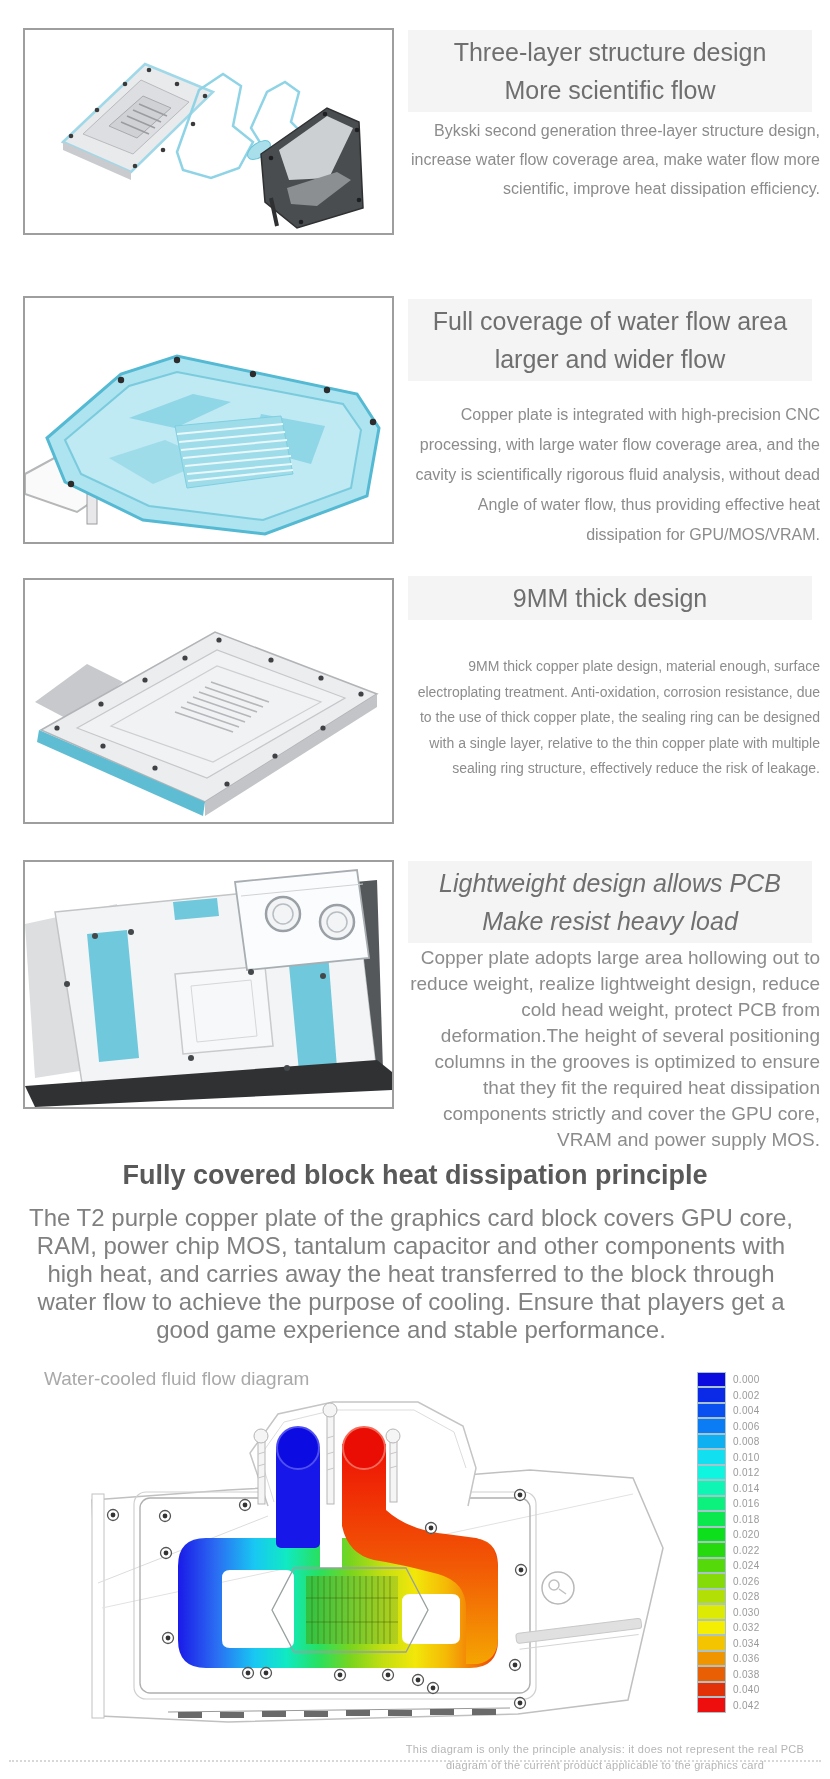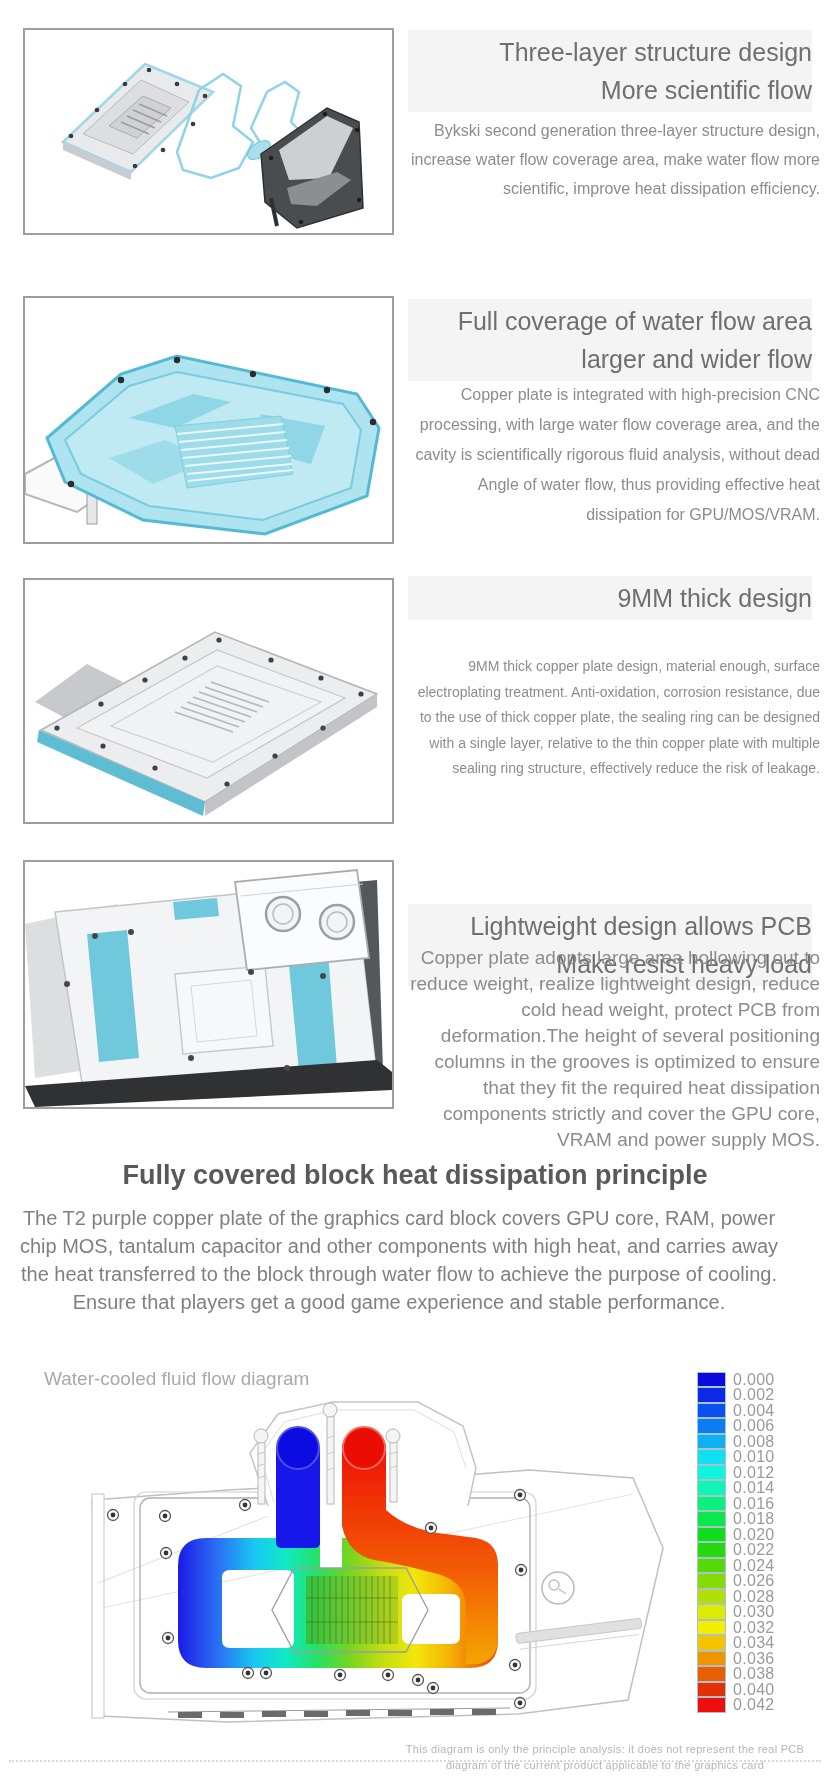--- a/index.html
+++ b/index.html
@@ -9,45 +9,45 @@
   
   .img-frame{position:absolute;left:23px;width:367px;border:2px solid #9e9e9e;background:#ffffff;
              box-sizing:content-box;overflow:hidden;}
   .img-frame svg{display:block;width:100%;height:100%;}
   #frame1{top:28px;height:203px;}
   #frame2{top:296px;height:244px;}
   #frame3{top:578px;height:242px;}
   #frame4{top:860px;height:245px;}
 
   
-  .head-box{position:absolute;left:408px;width:404px;background:#f4f4f4;text-align:right;
+  .head-box{position:absolute;left:408px;width:404px;background:#f4f4f4;text-align:center;
             color:#6f6f6f;font-size:25px;line-height:38px;font-weight:400;padding:3px 0;}
-  #head1{top:30px;} #head2{top:299px;} #head3{top:576px;} #head4{top:904px;}
+  #head1{top:30px;} #head2{top:299px;} #head3{top:576px;} #head4{top:861px;font-style:italic;}
 
   .body-text{position:absolute;left:408px;width:412px;color:#8c8c8c;text-align:right;}
   #body1{top:116px;font-size:16px;line-height:29px;}
-  #body2{top:380px;font-size:16px;line-height:30px;}
+  #body2{top:400px;font-size:16px;line-height:30px;}
   #body3{top:654px;font-size:14px;line-height:25.5px;}
   #body4{top:945px;font-size:19px;line-height:26px;}
 
   
   #principle-title{position:absolute;left:0;top:1160px;width:830px;text-align:center;
                    font-size:27px;font-weight:bold;color:#595959;}
-  #principle-body{position:absolute;left:8px;top:1204px;width:782px;text-align:center;
-                  font-size:20px;line-height:28px;color:#808080;}
+  #principle-body{position:absolute;left:20px;top:1204px;width:782px;text-align:center;
+                  font-size:24px;line-height:28px;color:#808080;}
 
   
   #fluid-label{position:absolute;left:44px;top:1368px;font-size:19px;color:#a9a9a9;}
   #fluid-svg{position:absolute;left:78px;top:1398px;width:592px;height:332px;}
 
   
   #legend{position:absolute;left:697px;top:1372px;}
   .legend-row{display:flex;align-items:center;height:15.5px;}
   .legend-swatch{width:29px;height:15.5px;border:1px solid #a9c2cc;margin-top:-1px;box-sizing:border-box;}
-  .legend-label{margin-left:7px;font-size:16px;color:#9a9a9a;letter-spacing:0.3px;}
+  .legend-label{margin-left:7px;font-size:10px;color:#9a9a9a;letter-spacing:0.3px;}
 
   
   #footer{position:absolute;left:405px;top:1727px;width:400px;text-align:center;
           font-size:11px;line-height:16px;color:#b5b5b5;letter-spacing:0.3px;margin-top:14px;}
   #dotted-sep{position:absolute;left:9px;top:1760px;width:812px;height:0;
               border-top:2px dotted #d8d8d8;}
 </style>
 </head>
 <body>
 

